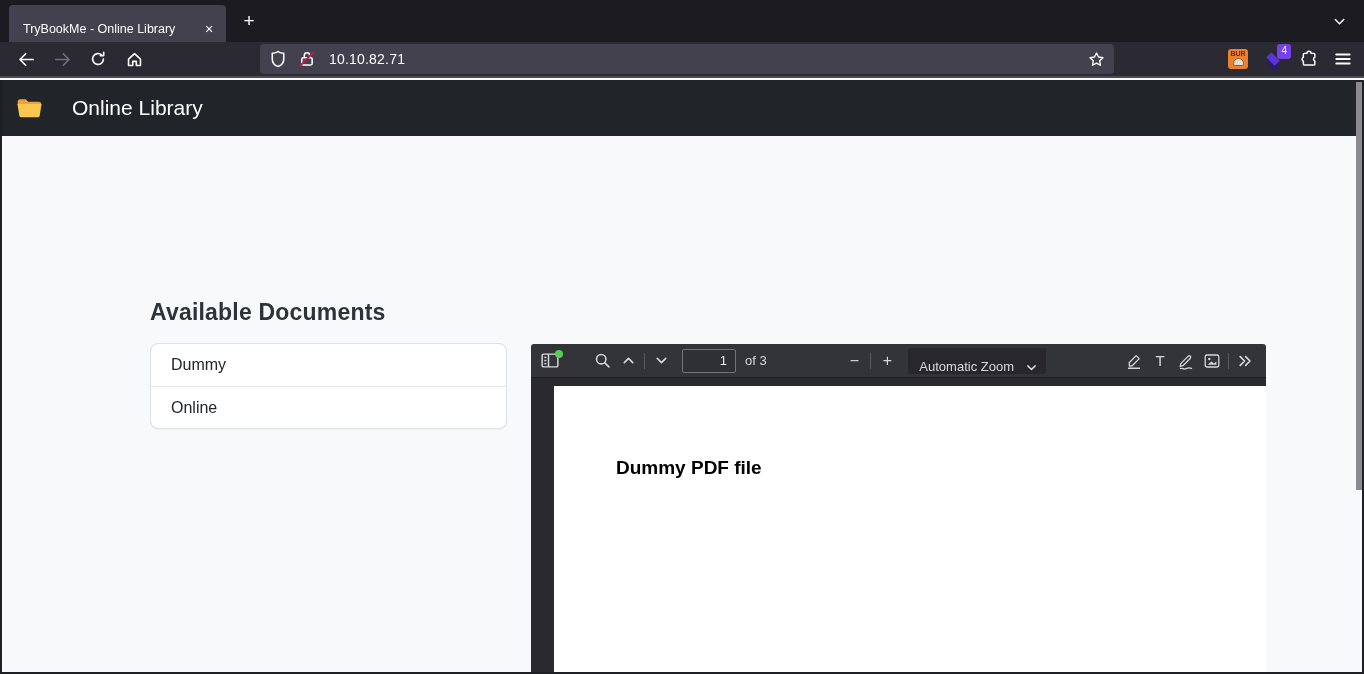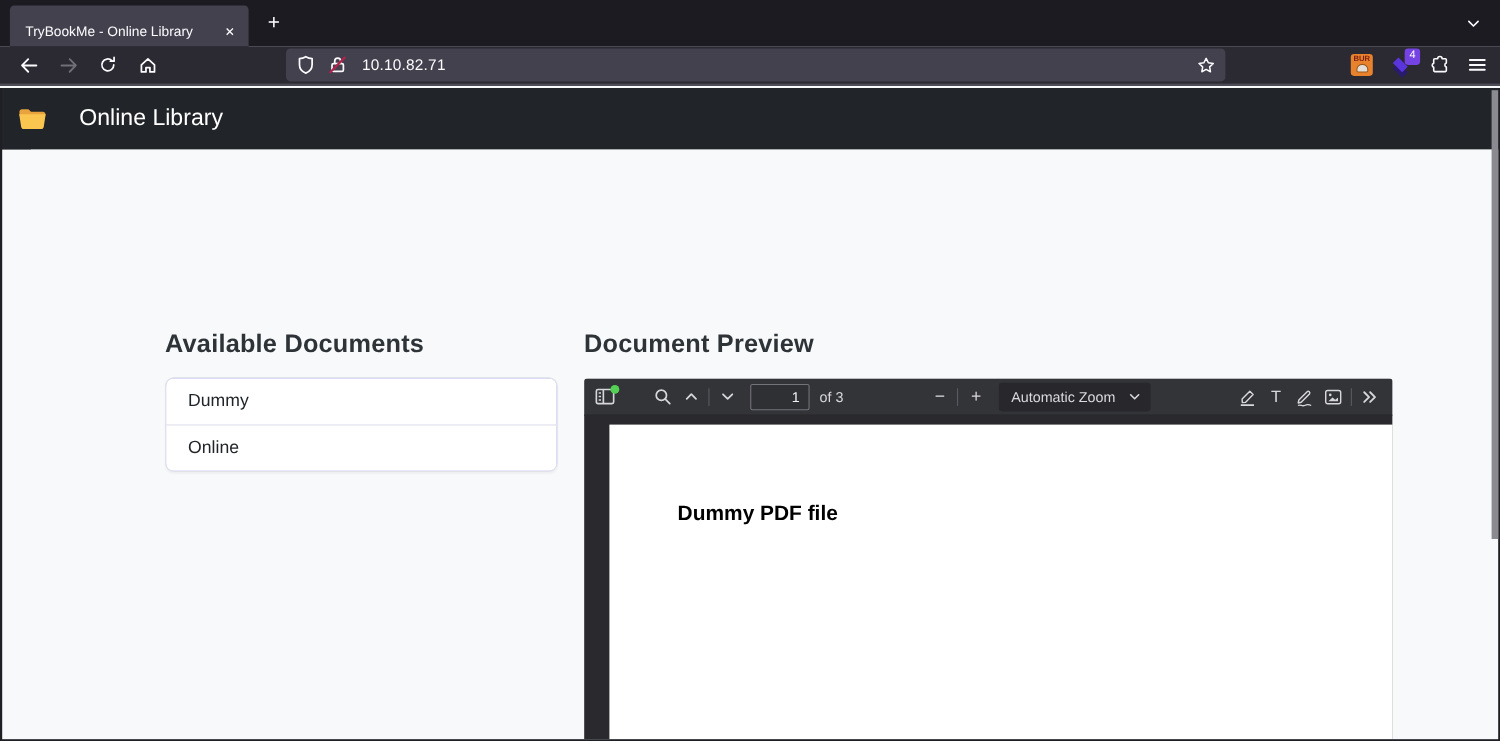--- a/index.html
+++ b/index.html
@@ -92,21 +92,21 @@
     width:54px; height:24px; margin-left:8px; background:#2f3034; border:1px solid #72727a;
     border-radius:2px; color:#f0f0f3; font-size:13px; text-align:right; padding:0 8px;
     font-family:"Liberation Sans", sans-serif;
   }
   .of-label { margin-left:9px; font-size:13px; color:#d7d7db; white-space:nowrap; }
   .mid-group, .right-group { display:flex; align-items:center; }
   .mid-group { margin-left:auto; }
   .right-group { margin-left:auto; margin-right:2px; }
   .zoom-select {
     margin-left:8px; width:138px; height:26px; background:#27272c; border-radius:3px;
-    display:flex; align-items:center; padding:0 8px 0 11px; font-size:13px; color:#dadade;
+    display:flex; align-items:flex-end; padding:0 8px 0 11px; font-size:13px; color:#dadade;
   }
   .zoom-select .zs-label { flex:1; white-space:nowrap; }
   .glyph-btn { font-size:16px; }
   .t-glyph { font-size:15px; font-weight:500; }
 
   .viewer-body { position:absolute; top:34px; left:0; right:0; bottom:0; background:#2a2a2e; }
   .pdf-page { position:absolute; left:23px; top:8px; width:810px; bottom:0; background:#fff; }
   .pdf-text { position:absolute; left:62px; top:71px; font-size:19px; font-weight:bold; color:#000; }
 
   
@@ -220,21 +220,20 @@
 </div>
 
 <div class="content">
   <div class="heading h-left">Available Documents</div>
 
   <div class="doc-card">
     <div class="doc-item">Dummy</div>
     <div class="doc-item">Online</div>
   </div>
 
-  <div class="heading h-right">Document Preview</div>
 
   <div class="viewer">
     <div class="pdf-toolbar">
       <div class="tbtn">
         <span>
           <svg width="20" height="17" viewBox="0 0 18 16">
             <rect x="1.6" y="2" width="14.8" height="12" rx="1.4" fill="none" stroke="currentColor" stroke-width="1.4"></rect>
             <line x1="7.6" y1="2" x2="7.6" y2="14" stroke="currentColor" stroke-width="1.4"></line>
             <line x1="3.6" y1="5" x2="5.6" y2="5" stroke="currentColor" stroke-width="1.2"></line>
             <line x1="3.6" y1="8" x2="5.6" y2="8" stroke="currentColor" stroke-width="1.2"></line>

